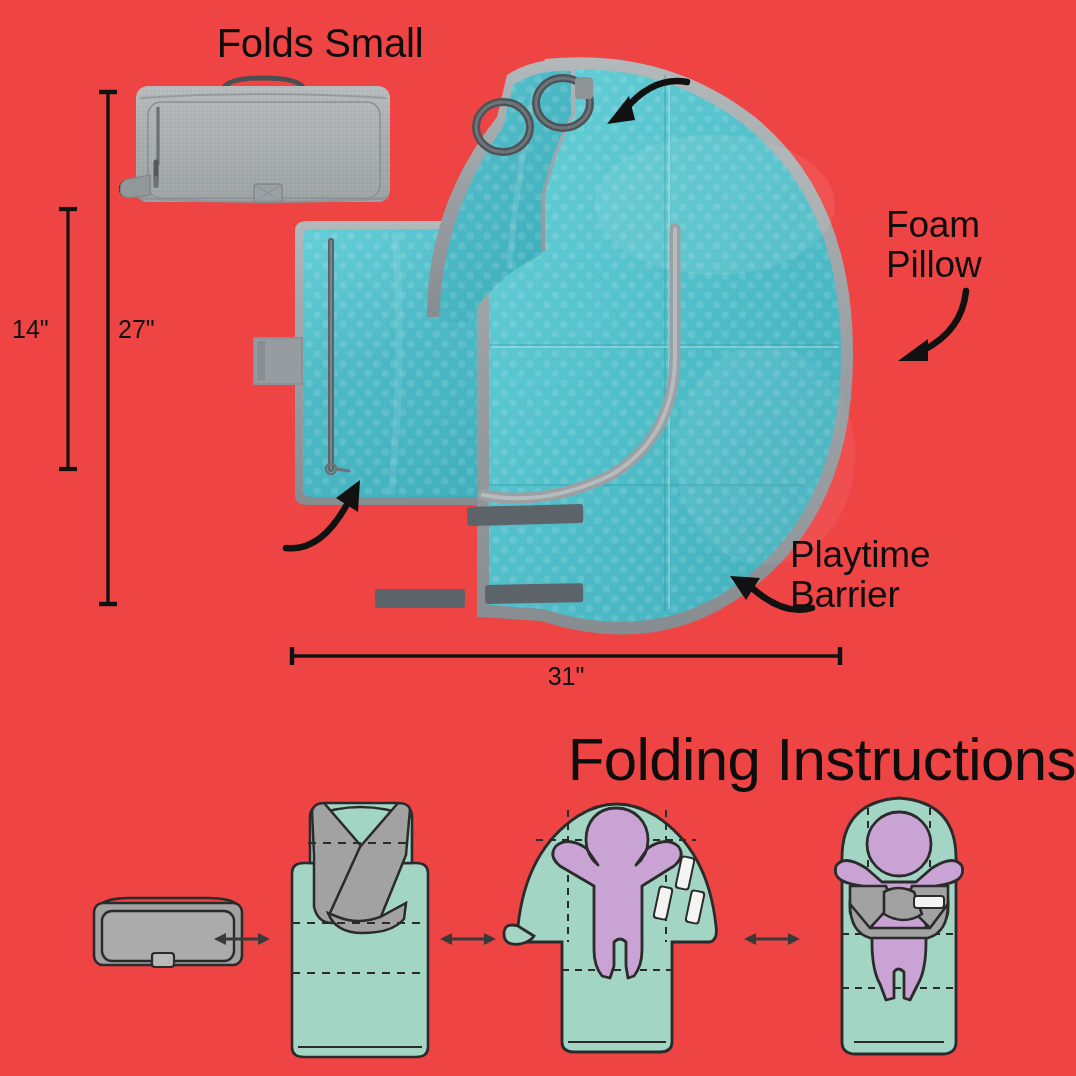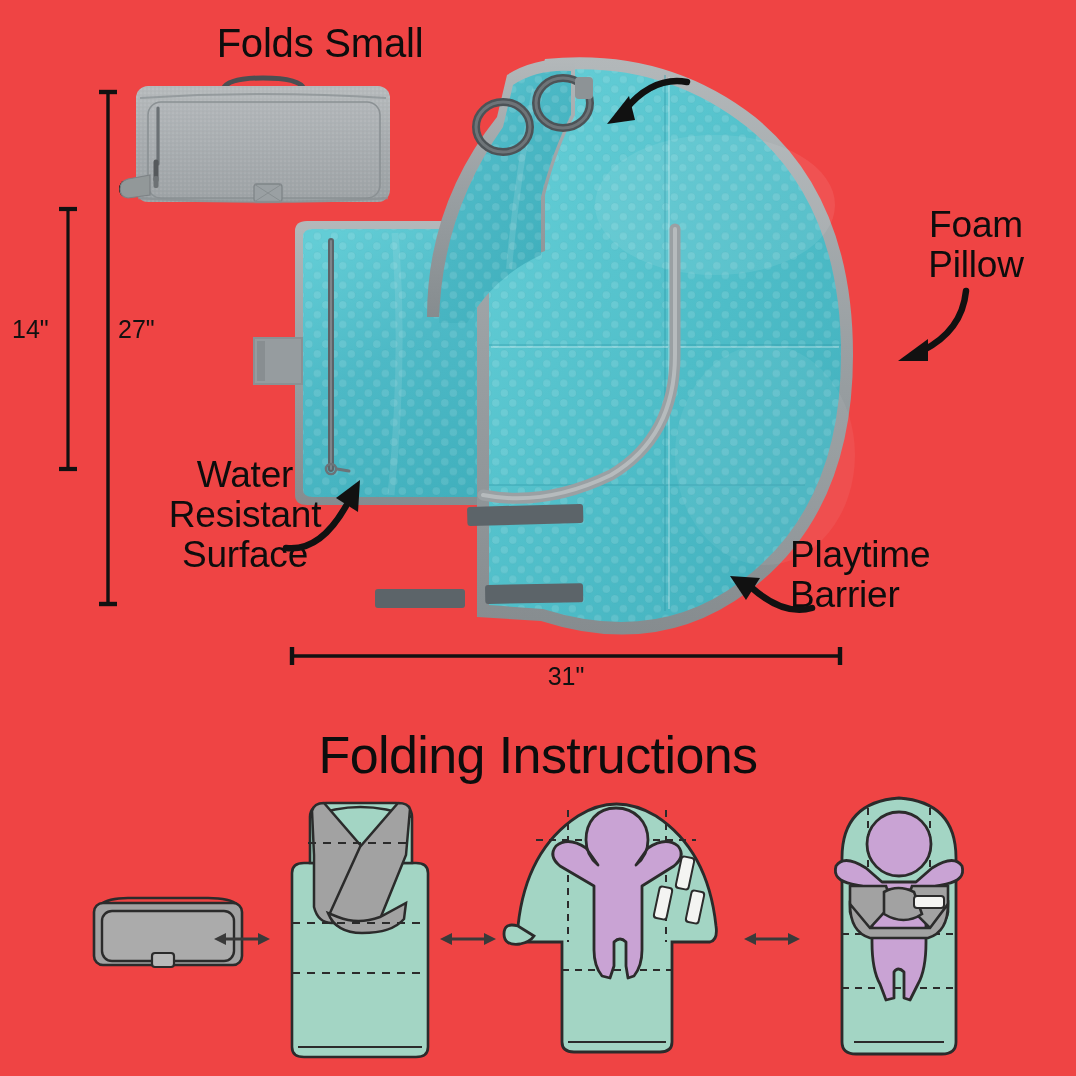--- a/index.html
+++ b/index.html
@@ -33,24 +33,24 @@
   
   .dim-text {
     font-family: "Liberation Sans", sans-serif;
     color: #111;
     font-size: 25px;
   }
 
   
   .section-title {
     font-family: "Liberation Sans", sans-serif;
-    font-size: 52px;
+    font-size: 60px;
     color: #0d0d0d;
     letter-spacing: -0.6px;
-    text-align: center;
+    text-align: right;
     width: 100%;
   }
 
   svg { display: block; overflow: visible; }
   .noevt { pointer-events: none; }
 </style>
 </head>
 <body>
 
 <div id="page">
@@ -252,37 +252,34 @@
     <line x1="4" y1="3" x2="4" y2="21" stroke="#111" stroke-width="4.4"></line>
     <line x1="552" y1="3" x2="552" y2="21" stroke="#111" stroke-width="4.4"></line>
   </svg>
   <div class="abs dim-text" style="left:288px; top:662px; width:556px; text-align:center;">31"</div>
 
   <svg class="abs noevt" style="left:583px; top:52px;" width="110" height="80" viewBox="0 0 110 80">
     <path d="M104 30 Q 70 24 42 58" fill="none" stroke="#111" stroke-width="6.5" stroke-linecap="round"></path>
     <path d="M 24 72 L 46 44 L 52 68 Z" fill="#111"></path>
   </svg>
 
-  <div class="abs label label-lg" style="left:886px; top:205px; width:180px; text-align:center;">Foam
+  <div class="abs label label-lg" style="left:886px; top:205px; width:180px; ">Foam
 Pillow</div>
   <svg class="abs noevt" style="left:870px; top:285px;" width="110" height="90" viewBox="0 0 110 90">
     <path d="M 96 6 Q 92 46 52 66" fill="none" stroke="#111" stroke-width="6.5" stroke-linecap="round"></path>
     <path d="M 28 76 L 58 54 L 58 76 Z" fill="#111"></path>
   </svg>
 
   <div class="abs label label-lg" style="left:790px; top:535px; width:250px; text-align:left;">Playtime
 Barrier</div>
   <svg class="abs noevt" style="left:710px; top:556px;" width="110" height="70" viewBox="0 0 110 70">
     <path d="M 102 52 Q 74 60 42 32" fill="none" stroke="#111" stroke-width="6.5" stroke-linecap="round"></path>
     <path d="M 20 20 L 50 22 L 36 44 Z" fill="#111"></path>
   </svg>
 
-  <div class="abs label label-lg" style="left:120px; top:455px; width:250px; text-align:center;">Water
-Resistant
-Surface</div>
   <svg class="abs noevt" style="left:280px; top:470px;" width="110" height="90" viewBox="0 0 110 90">
     <path d="M 6 78 Q 40 82 66 36" fill="none" stroke="#111" stroke-width="6.5" stroke-linecap="round"></path>
     <path d="M 80 10 L 78 42 L 56 28 Z" fill="#111"></path>
   </svg>
 
   <div class="abs section-title" style="left:0; top:725px;">Folding Instructions</div>
 
   <svg class="abs noevt" style="left:88px; top:895px;" width="160" height="80" viewBox="0 0 160 80">
     <path d="M12 10 Q 20 3 40 3 L 120 3 Q 142 3 150 10" fill="none" stroke="#2b2b2b" stroke-width="2.4"></path>
     <rect x="6" y="8" width="148" height="62" rx="9" fill="#a2a2a2" stroke="#2b2b2b" stroke-width="2.6"></rect>

